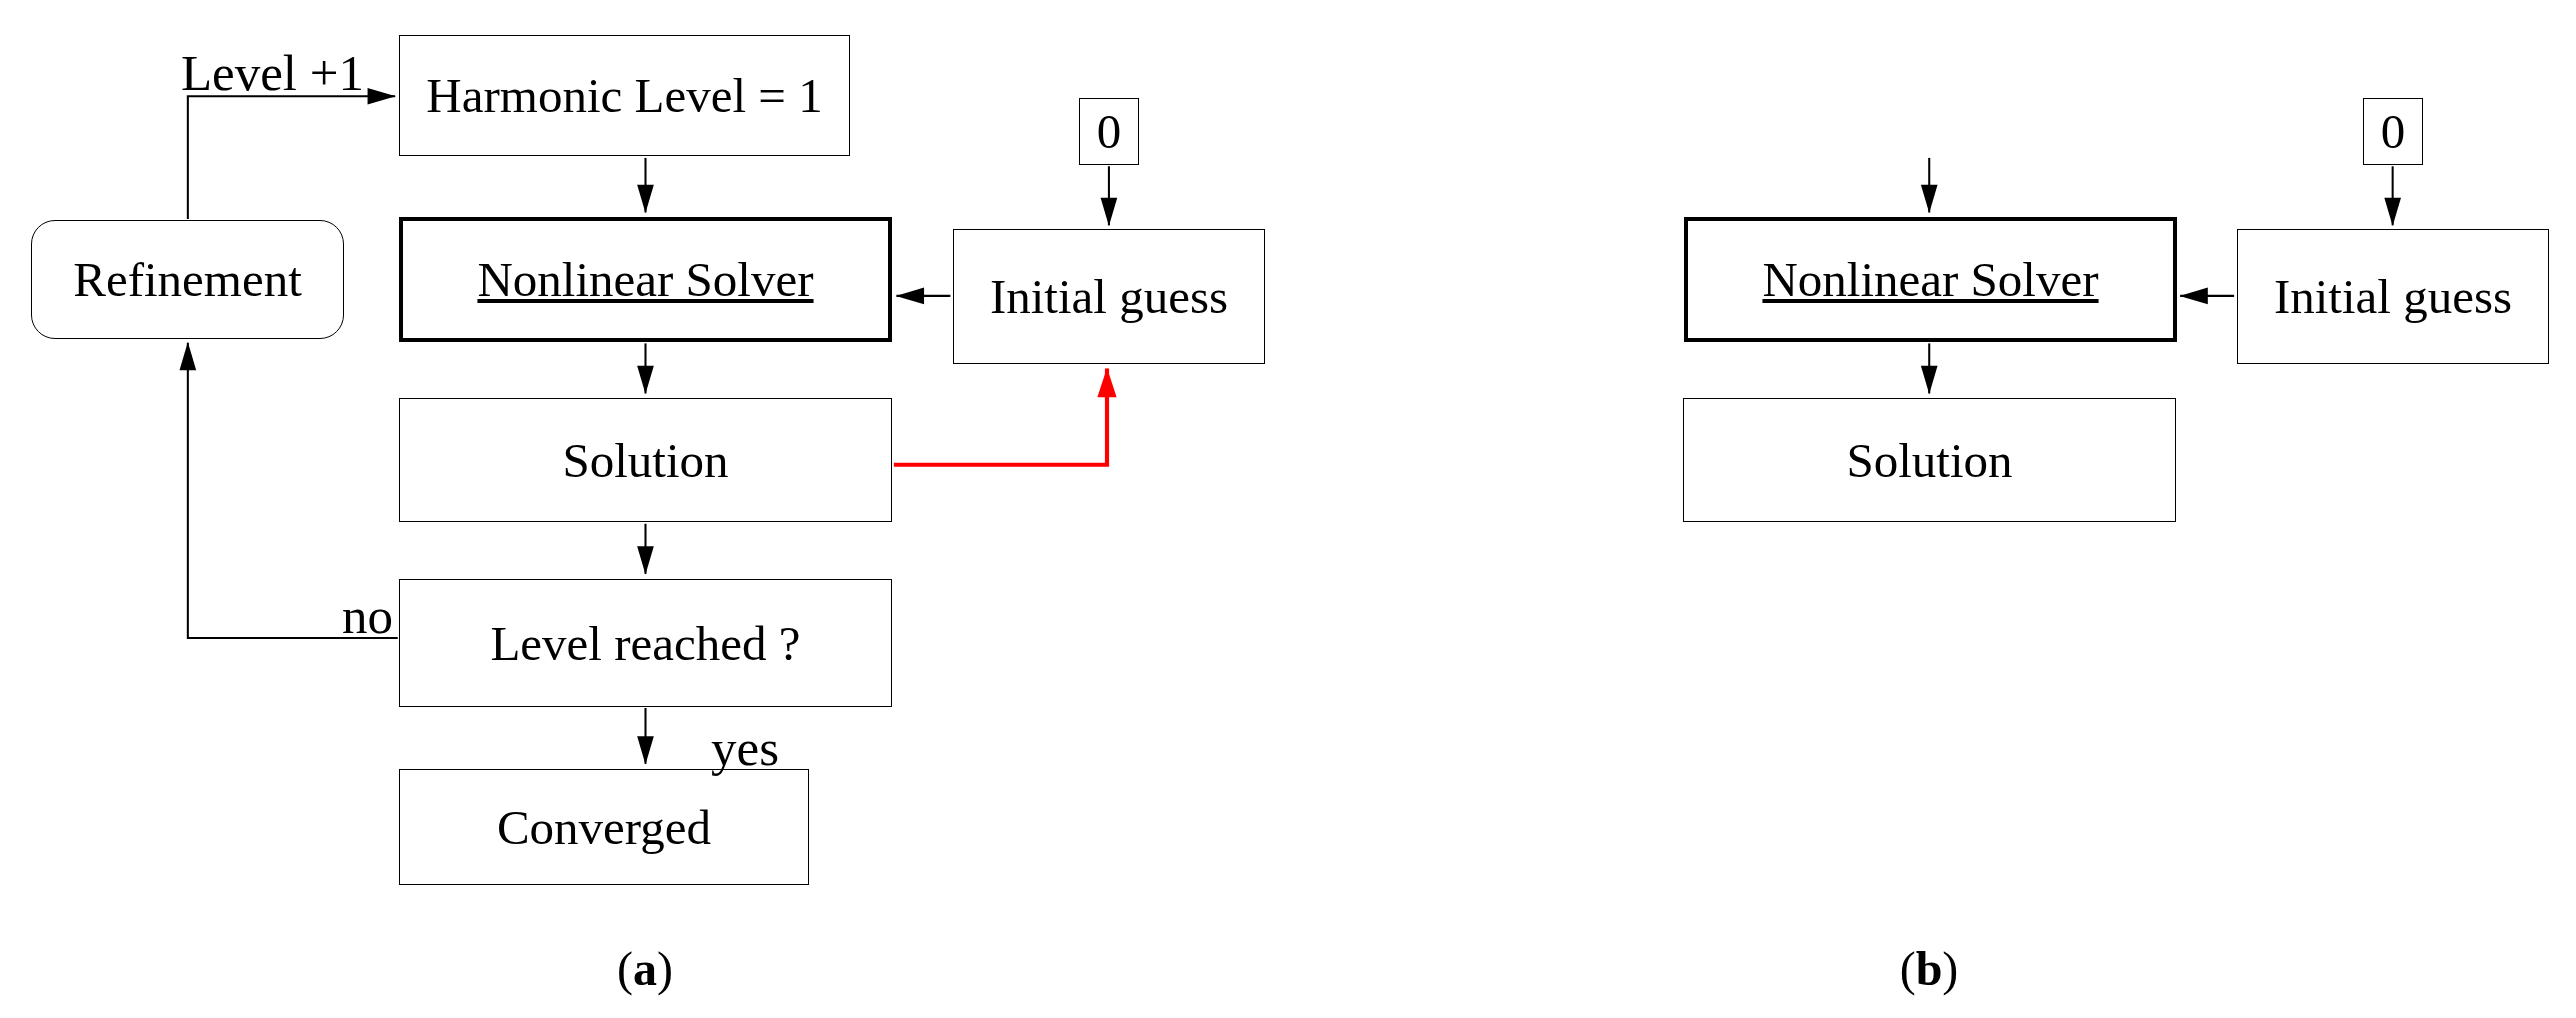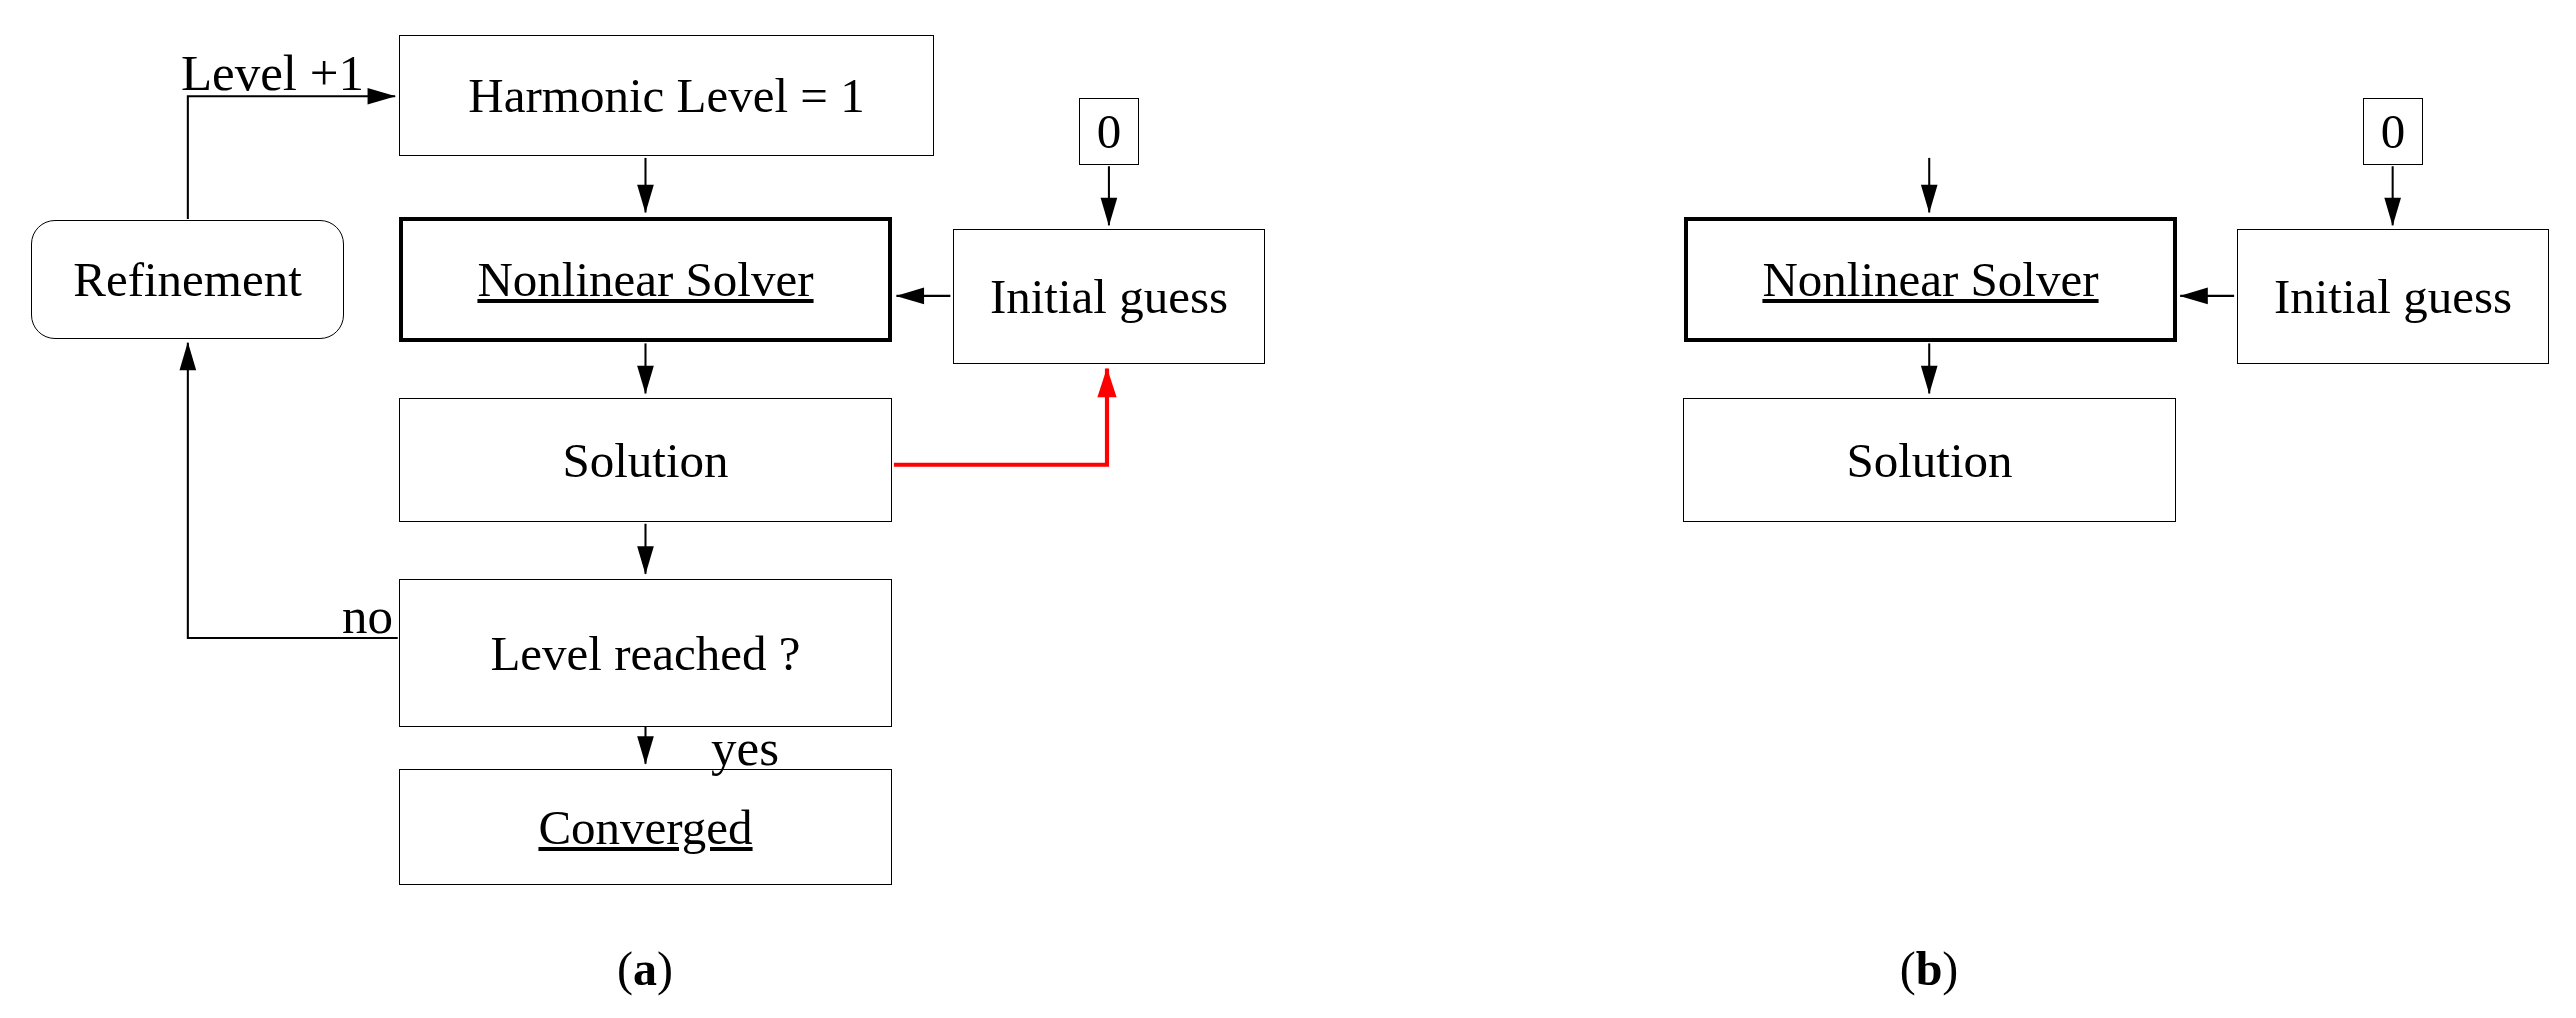--- a/index.html
+++ b/index.html
@@ -21,28 +21,28 @@
   .edge-label {
     position:absolute; font-size:51px; line-height:1; white-space:nowrap;
   }
   .caption {
     position:absolute; font-size:48px; line-height:1; white-space:nowrap;
     transform:translateX(-50%);
   }
   .caption .cap-letter { font-weight:bold; }
 
   
-  #a-harmonic   { left:399px;  top:35px;   width:535px; height:121px; }
+  #a-harmonic   { left:399px;  top:35px;   width:451px; height:121px; }
   #a-refinement { left:31px;   top:220px;  width:313px; height:119px;border-radius:24px; }
   #a-solver     { left:399px;  top:217px;  width:493px; height:125px; }
   #a-zero       { left:1079px; top:98px;  width:60px;  height:67px; }
   #a-guess      { left:953px; top:229px;  width:312px; height:135px; }
   #a-solution   { left:399px;  top:398px;  width:493px; height:124px; }
-  #a-level      { left:399px;  top:579px;  width:493px; height:148px; }
-  #a-converged  { left:399px;  top:769px; width:493px; height:116px;text-decoration:underline; }
+  #a-level      { left:399px;  top:579px;  width:493px; height:128px; }
+  #a-converged  { left:399px;  top:769px; width:410px; height:116px; }
   #a-label-increment { left:170px; top:48px;  width:205px; text-align:center; }
   #a-label-no        { left:321px; top:591px; width:72px; text-align:right; }
   #a-label-yes       { left:711px; top:723px; }
   #a-caption { left:645px; top:945px; }
 
   
   #b-harmonic   { left:1683px; top:35px;   width:493px; height:121px; }
   #b-solver     { left:1684px; top:217px;  width:493px; height:125px; }
   #b-zero       { left:2363px; top:98px;  width:60px;  height:67px; }
   #b-guess      { left:2237px; top:229px;  width:312px; height:135px; }

